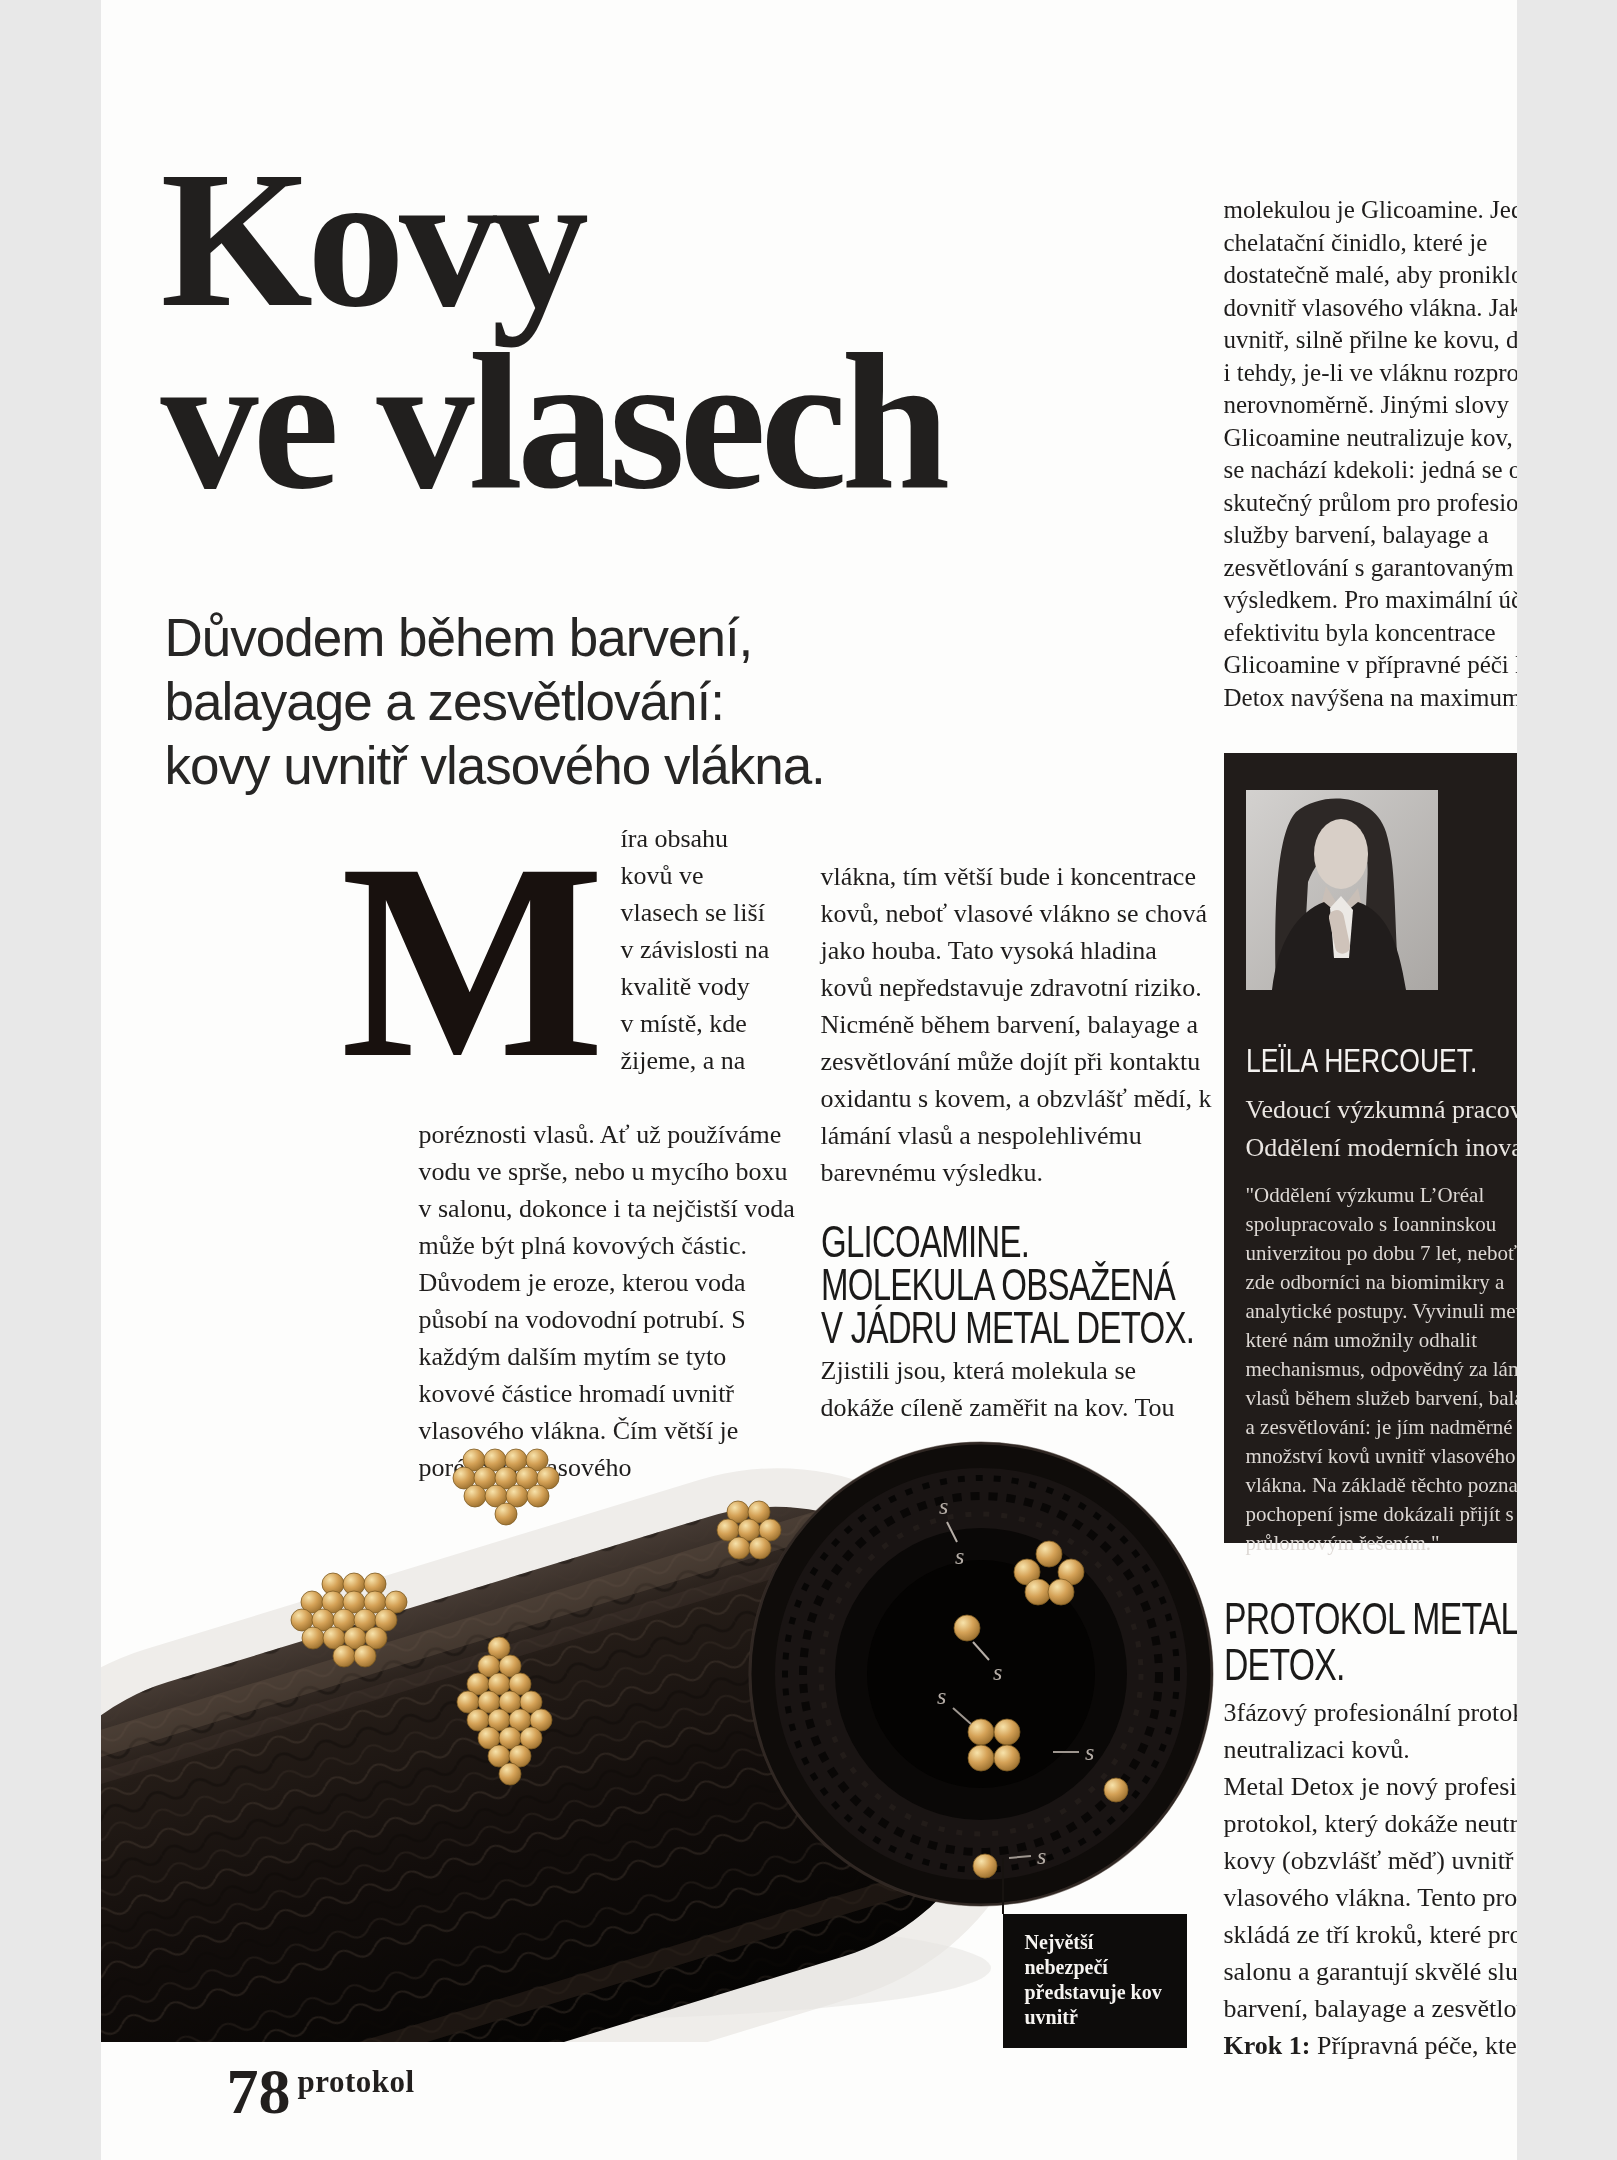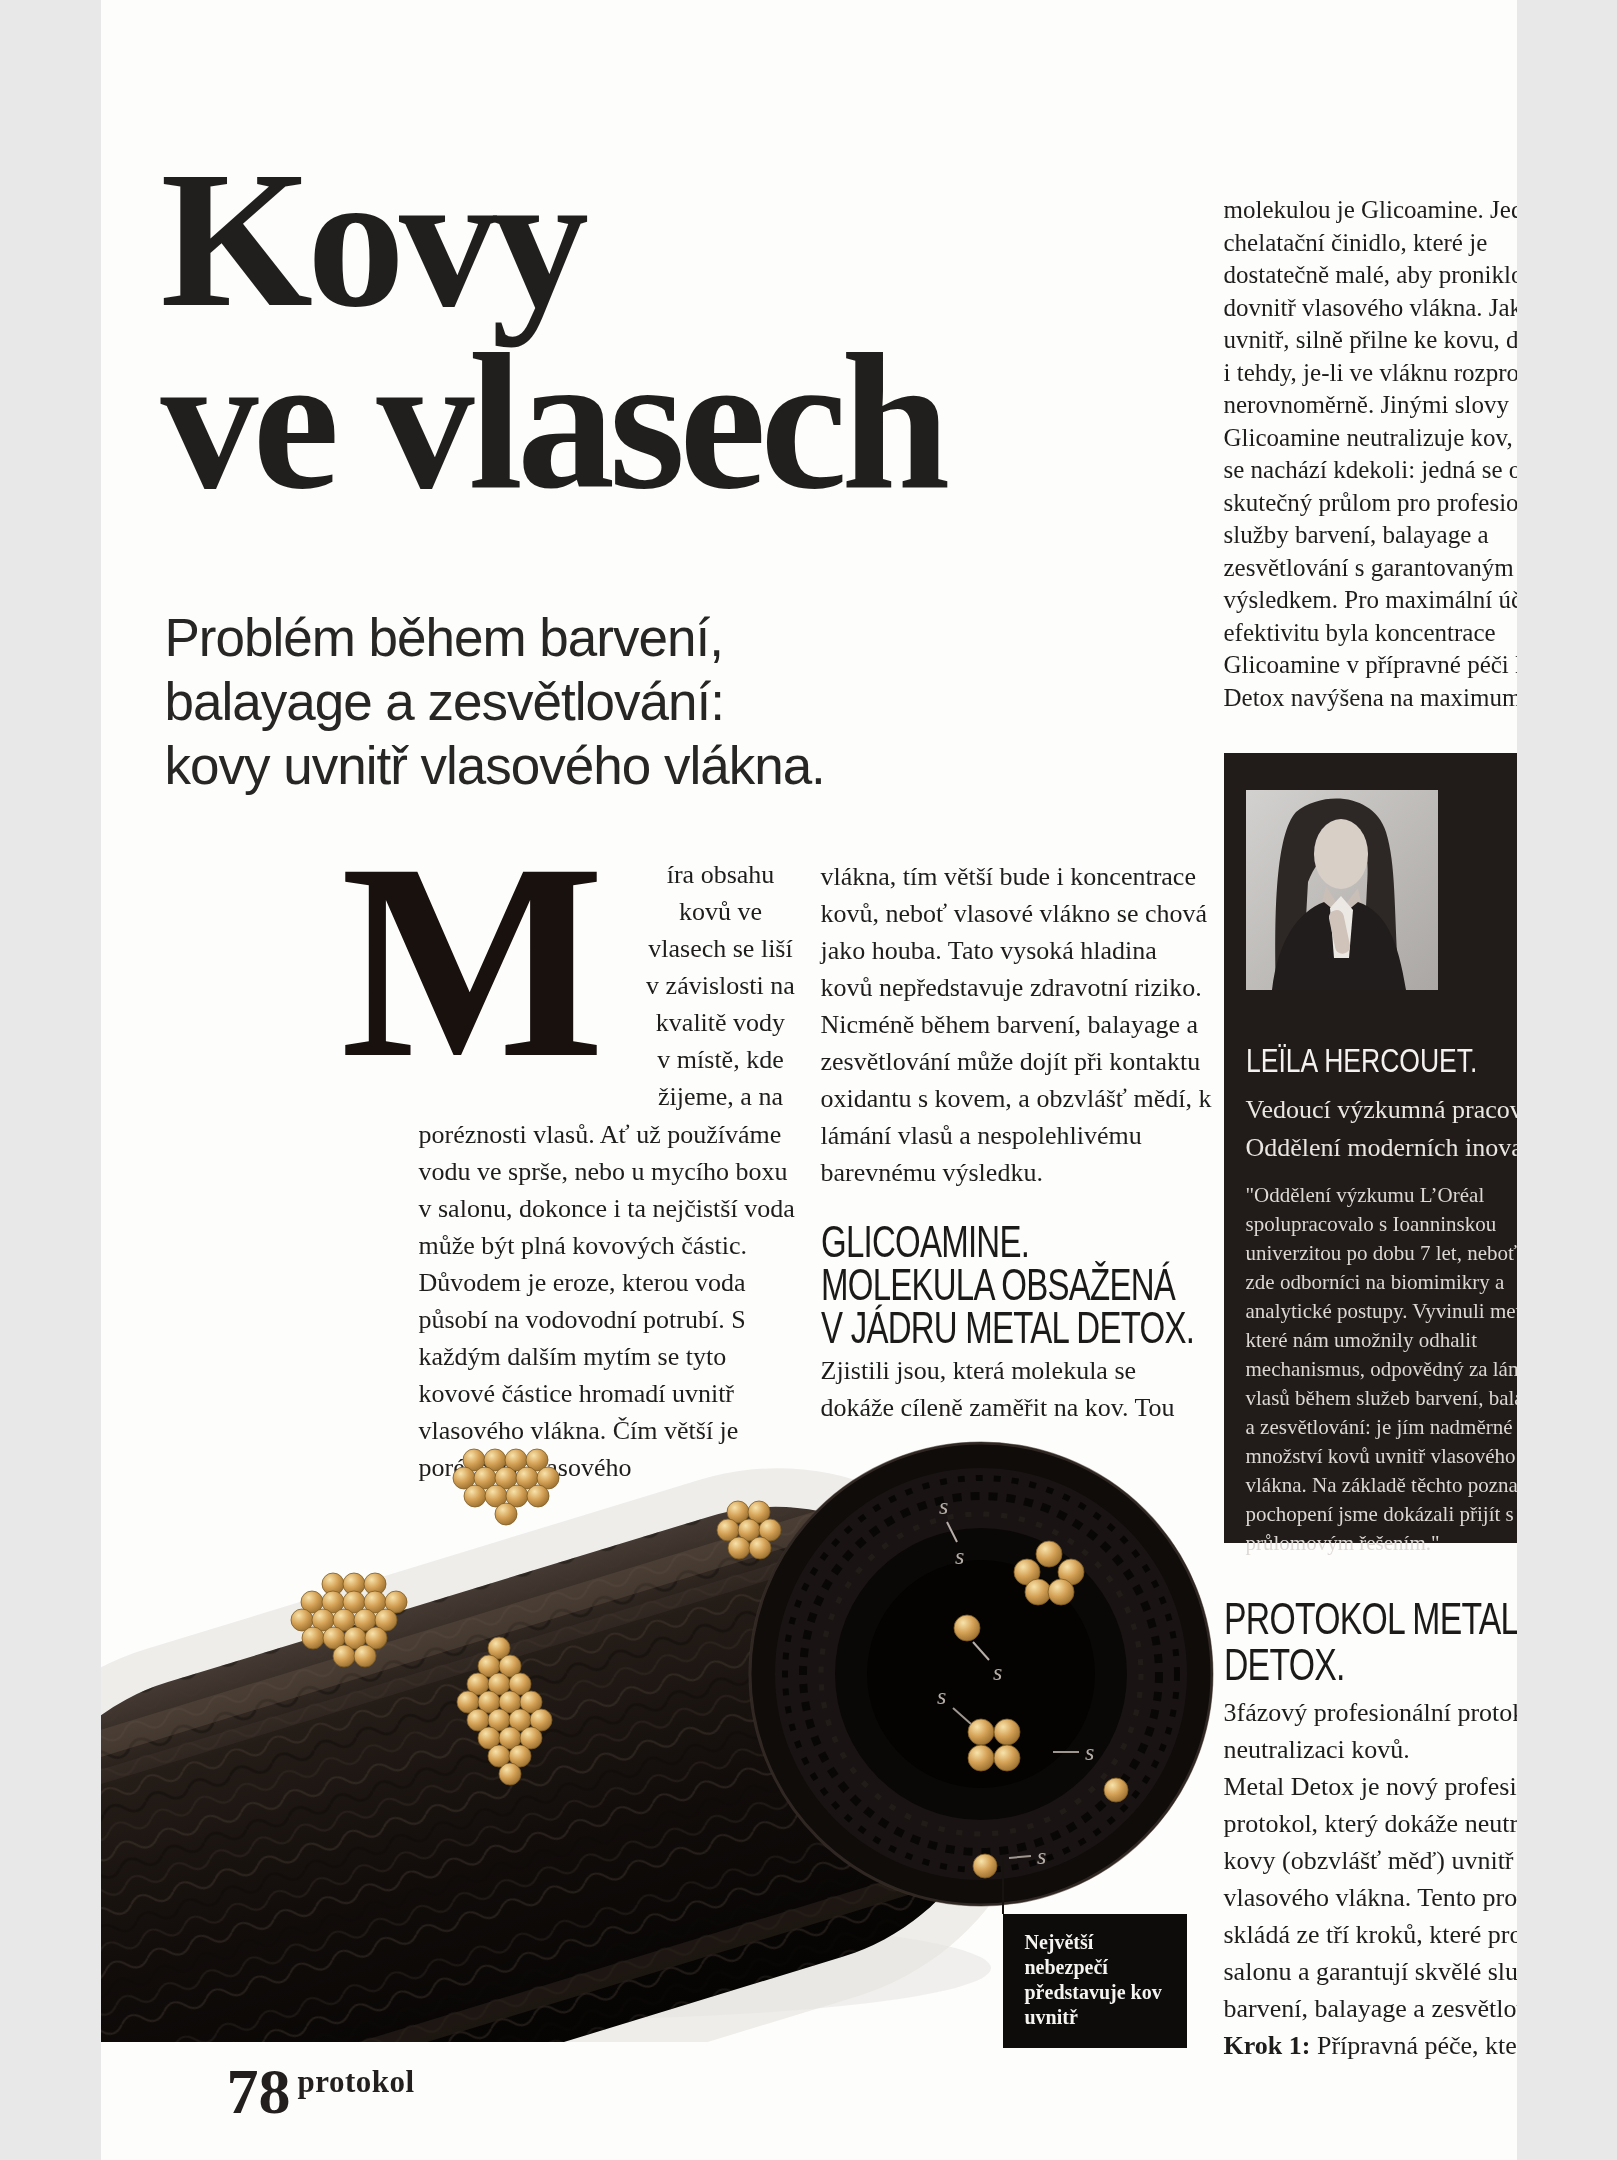--- a/index.html
+++ b/index.html
@@ -13,21 +13,21 @@
   
   .title{left:60px;top:148px;font-family:"Liberation Serif",serif;font-weight:bold;
     font-size:196px;line-height:182px;letter-spacing:-6px;color:#211f1e;}
   
   .subtitle{left:64px;top:606px;font-family:"Liberation Sans",sans-serif;
     font-size:53px;line-height:64px;letter-spacing:-1px;color:#272625;font-weight:400;}
   
   .serifbody{font-family:"Liberation Serif",serif;font-size:26px;line-height:37px;color:#1f1d1c;}
   .dropcap{left:240px;top:821px;font-family:"Liberation Serif",serif;font-weight:bold;
     font-size:280px;line-height:280px;color:#18110e;}
-  .introlines{left:520px;top:856px;width:200px;text-align:center;}
+  .introlines{left:520px;top:820px;width:200px;}
   .col1{left:318px;top:1116px;width:382px;}
   .col2a{left:720px;top:858px;width:392px;}
   .colhead{font-family:"Liberation Sans",sans-serif;font-weight:400;color:#1b1a19;
     transform:scaleX(0.75);transform-origin:left top;white-space:nowrap;letter-spacing:-1px;}
   .glicohead{left:720px;top:1220px;font-size:44px;line-height:43px;}
   .col2b{left:720px;top:1352px;width:392px;}
   .col3{left:1123px;top:194px;width:374px;font-size:25px;line-height:32.5px;}
   
   .card{left:1123px;top:753px;width:368px;height:790px;background:#211c1a;padding-left:40px;}
   .card .photo{position:absolute;left:22px;top:37px;width:192px;height:200px;display:block;}
@@ -58,21 +58,21 @@
 <body>
 
 <div class="page">
 
   <div class="abs title">
     <div>Kovy</div>
     <div>ve vlasech</div>
   </div>
 
   <div class="abs subtitle">
-    <div>Problém během barvení,</div>
+    <div>Důvodem během barvení,</div>
     <div>balayage a zesvětlování:</div>
     <div>kovy uvnitř vlasového vlákna.</div>
   </div>
 
   <div class="abs dropcap">M</div>
   <div class="abs serifbody introlines">
     <div>íra obsahu</div>
     <div>kovů ve</div>
     <div>vlasech se liší</div>
     <div>v závislosti na</div>

